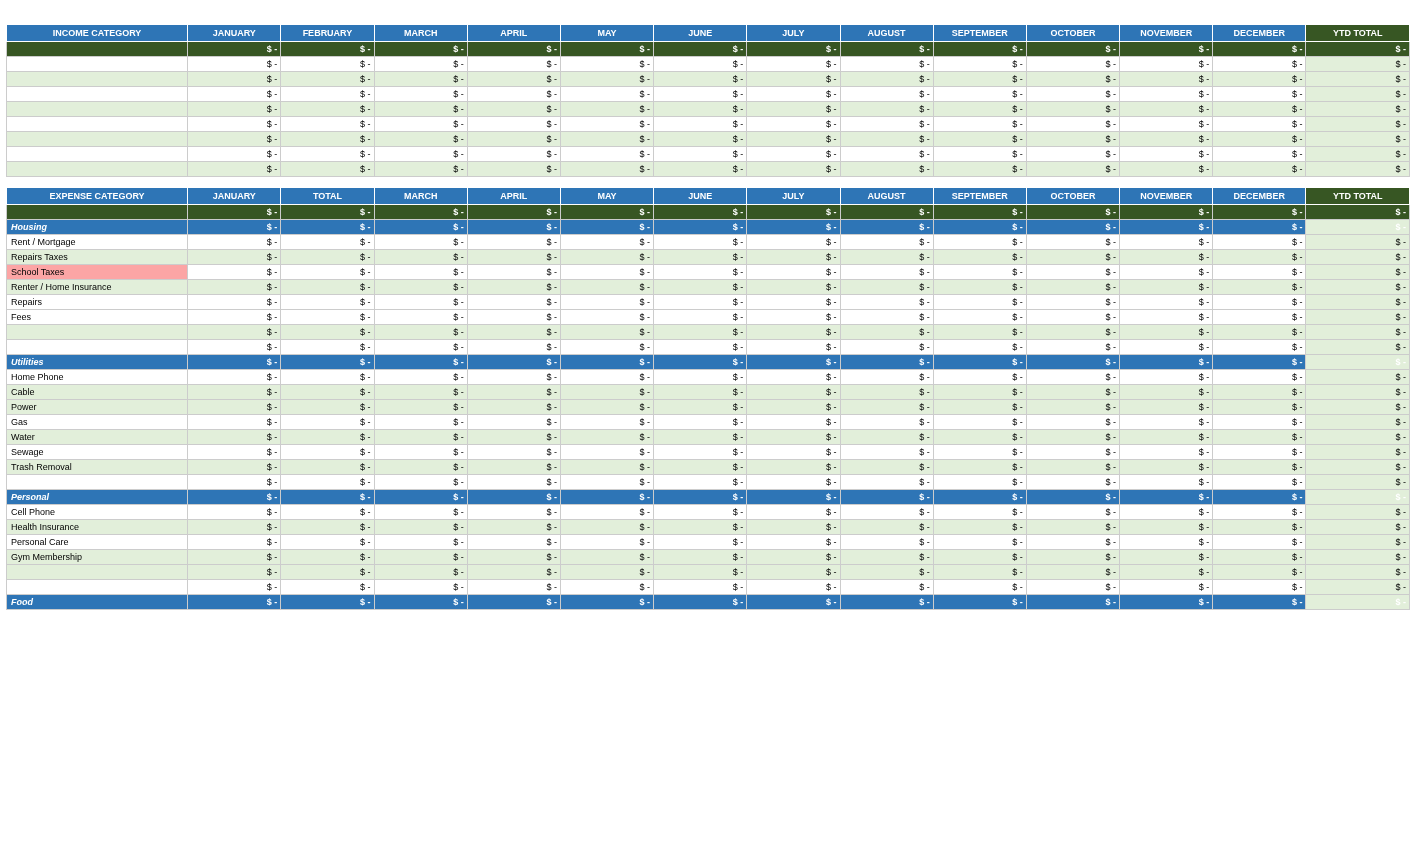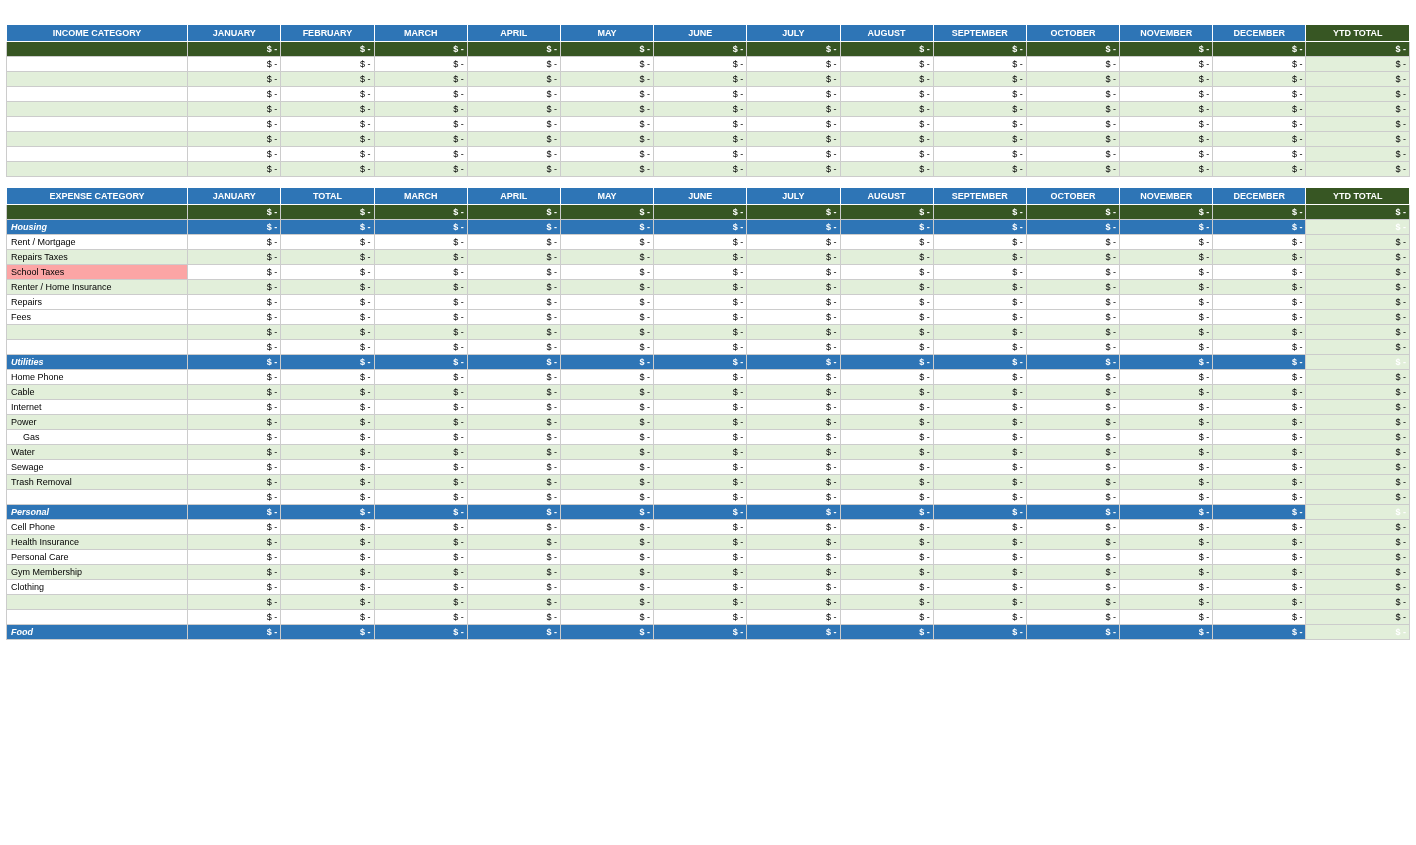--- a/index.html
+++ b/index.html
@@ -431,54 +431,38 @@
           <td style="text-align: right; padding: 2px 3px; border: 1px solid rgb(204, 204, 204); font-size: 9px; white-space: nowrap; background: rgb(226, 239, 218);">$         -</td>
           <td style="text-align: right; padding: 2px 3px; border: 1px solid rgb(204, 204, 204); font-size: 9px; white-space: nowrap; background: rgb(226, 239, 218);">$         -</td>
           <td style="text-align: right; padding: 2px 3px; border: 1px solid rgb(204, 204, 204); font-size: 9px; white-space: nowrap; background: rgb(226, 239, 218);">$         -</td>
           <td style="text-align: right; padding: 2px 3px; border: 1px solid rgb(204, 204, 204); font-size: 9px; white-space: nowrap; background: rgb(226, 239, 218);">$         -</td>
           <td style="text-align: right; padding: 2px 3px; border: 1px solid rgb(204, 204, 204); font-size: 9px; white-space: nowrap; background: rgb(226, 239, 218);">$         -</td>
           <td style="text-align: right; padding: 2px 3px; border: 1px solid rgb(204, 204, 204); font-size: 9px; white-space: nowrap; background: rgb(226, 239, 218);">$         -</td>
           <td style="text-align: right; padding: 2px 3px; border: 1px solid rgb(204, 204, 204); font-size: 9px; white-space: nowrap; background: rgb(226, 239, 218);">$         -</td>
           <td style="text-align: right; padding: 2px 3px; border: 1px solid rgb(204, 204, 204); font-size: 9px; white-space: nowrap; background: rgb(226, 239, 218);">$         -</td>
           <td style="text-align: right; padding: 2px 3px; border: 1px solid rgb(204, 204, 204); font-size: 9px; white-space: nowrap; background: rgb(226, 239, 218);">$         -</td>
         </tr>
-        <tr style="background: rgb(255, 255, 255);">
-          <td style="width: 140px; padding: 2px 4px; font-size: 9px; border: 1px solid rgb(204, 204, 204);">Internet</td>
-          <td style="text-align: right; padding: 2px 3px; border: 1px solid rgb(204, 204, 204); font-size: 9px; white-space: nowrap; background: rgb(255, 255, 255);">$         -</td>
-          <td style="text-align: right; padding: 2px 3px; border: 1px solid rgb(204, 204, 204); font-size: 9px; white-space: nowrap; background: rgb(255, 255, 255);">$         -</td>
-          <td style="text-align: right; padding: 2px 3px; border: 1px solid rgb(204, 204, 204); font-size: 9px; white-space: nowrap; background: rgb(255, 255, 255);">$         -</td>
-          <td style="text-align: right; padding: 2px 3px; border: 1px solid rgb(204, 204, 204); font-size: 9px; white-space: nowrap; background: rgb(255, 255, 255);">$         -</td>
-          <td style="text-align: right; padding: 2px 3px; border: 1px solid rgb(204, 204, 204); font-size: 9px; white-space: nowrap; background: rgb(255, 255, 255);">$         -</td>
-          <td style="text-align: right; padding: 2px 3px; border: 1px solid rgb(204, 204, 204); font-size: 9px; white-space: nowrap; background: rgb(255, 255, 255);">$         -</td>
-          <td style="text-align: right; padding: 2px 3px; border: 1px solid rgb(204, 204, 204); font-size: 9px; white-space: nowrap; background: rgb(255, 255, 255);">$         -</td>
-          <td style="text-align: right; padding: 2px 3px; border: 1px solid rgb(204, 204, 204); font-size: 9px; white-space: nowrap; background: rgb(255, 255, 255);">$         -</td>
-          <td style="text-align: right; padding: 2px 3px; border: 1px solid rgb(204, 204, 204); font-size: 9px; white-space: nowrap; background: rgb(255, 255, 255);">$         -</td>
-          <td style="text-align: right; padding: 2px 3px; border: 1px solid rgb(204, 204, 204); font-size: 9px; white-space: nowrap; background: rgb(255, 255, 255);">$         -</td>
-          <td style="text-align: right; padding: 2px 3px; border: 1px solid rgb(204, 204, 204); font-size: 9px; white-space: nowrap; background: rgb(255, 255, 255);">$         -</td>
-          <td style="text-align: right; padding: 2px 3px; border: 1px solid rgb(204, 204, 204); font-size: 9px; white-space: nowrap; background: rgb(255, 255, 255);">$         -</td>
-          <td style="text-align: right; padding: 2px 3px; border: 1px solid rgb(204, 204, 204); font-size: 9px; white-space: nowrap; background: rgb(226, 239, 218);">$         -</td>
-        </tr>
         <tr style="background: rgb(226, 239, 218);">
           <td style="width: 140px; padding: 2px 4px; font-size: 9px; border: 1px solid rgb(204, 204, 204);">Power</td>
           <td style="text-align: right; padding: 2px 3px; border: 1px solid rgb(204, 204, 204); font-size: 9px; white-space: nowrap; background: rgb(226, 239, 218);">$         -</td>
           <td style="text-align: right; padding: 2px 3px; border: 1px solid rgb(204, 204, 204); font-size: 9px; white-space: nowrap; background: rgb(226, 239, 218);">$         -</td>
           <td style="text-align: right; padding: 2px 3px; border: 1px solid rgb(204, 204, 204); font-size: 9px; white-space: nowrap; background: rgb(226, 239, 218);">$         -</td>
           <td style="text-align: right; padding: 2px 3px; border: 1px solid rgb(204, 204, 204); font-size: 9px; white-space: nowrap; background: rgb(226, 239, 218);">$         -</td>
           <td style="text-align: right; padding: 2px 3px; border: 1px solid rgb(204, 204, 204); font-size: 9px; white-space: nowrap; background: rgb(226, 239, 218);">$         -</td>
           <td style="text-align: right; padding: 2px 3px; border: 1px solid rgb(204, 204, 204); font-size: 9px; white-space: nowrap; background: rgb(226, 239, 218);">$         -</td>
           <td style="text-align: right; padding: 2px 3px; border: 1px solid rgb(204, 204, 204); font-size: 9px; white-space: nowrap; background: rgb(226, 239, 218);">$         -</td>
           <td style="text-align: right; padding: 2px 3px; border: 1px solid rgb(204, 204, 204); font-size: 9px; white-space: nowrap; background: rgb(226, 239, 218);">$         -</td>
           <td style="text-align: right; padding: 2px 3px; border: 1px solid rgb(204, 204, 204); font-size: 9px; white-space: nowrap; background: rgb(226, 239, 218);">$         -</td>
           <td style="text-align: right; padding: 2px 3px; border: 1px solid rgb(204, 204, 204); font-size: 9px; white-space: nowrap; background: rgb(226, 239, 218);">$         -</td>
           <td style="text-align: right; padding: 2px 3px; border: 1px solid rgb(204, 204, 204); font-size: 9px; white-space: nowrap; background: rgb(226, 239, 218);">$         -</td>
           <td style="text-align: right; padding: 2px 3px; border: 1px solid rgb(204, 204, 204); font-size: 9px; white-space: nowrap; background: rgb(226, 239, 218);">$         -</td>
           <td style="text-align: right; padding: 2px 3px; border: 1px solid rgb(204, 204, 204); font-size: 9px; white-space: nowrap; background: rgb(226, 239, 218);">$         -</td>
         </tr>
         <tr style="background: rgb(255, 255, 255);">
-          <td style="width: 140px; padding: 2px 16px; font-size: 9px; border: 1px solid rgb(204, 204, 204);">Gas</td>
+          <td style="width: 140px; padding: 2px 4px; font-size: 9px; border: 1px solid rgb(204, 204, 204);">Gas</td>
           <td style="text-align: right; padding: 2px 3px; border: 1px solid rgb(204, 204, 204); font-size: 9px; white-space: nowrap; background: rgb(255, 255, 255);">$         -</td>
           <td style="text-align: right; padding: 2px 3px; border: 1px solid rgb(204, 204, 204); font-size: 9px; white-space: nowrap; background: rgb(255, 255, 255);">$         -</td>
           <td style="text-align: right; padding: 2px 3px; border: 1px solid rgb(204, 204, 204); font-size: 9px; white-space: nowrap; background: rgb(255, 255, 255);">$         -</td>
           <td style="text-align: right; padding: 2px 3px; border: 1px solid rgb(204, 204, 204); font-size: 9px; white-space: nowrap; background: rgb(255, 255, 255);">$         -</td>
           <td style="text-align: right; padding: 2px 3px; border: 1px solid rgb(204, 204, 204); font-size: 9px; white-space: nowrap; background: rgb(255, 255, 255);">$         -</td>
           <td style="text-align: right; padding: 2px 3px; border: 1px solid rgb(204, 204, 204); font-size: 9px; white-space: nowrap; background: rgb(255, 255, 255);">$         -</td>
           <td style="text-align: right; padding: 2px 3px; border: 1px solid rgb(204, 204, 204); font-size: 9px; white-space: nowrap; background: rgb(255, 255, 255);">$         -</td>
           <td style="text-align: right; padding: 2px 3px; border: 1px solid rgb(204, 204, 204); font-size: 9px; white-space: nowrap; background: rgb(255, 255, 255);">$         -</td>
           <td style="text-align: right; padding: 2px 3px; border: 1px solid rgb(204, 204, 204); font-size: 9px; white-space: nowrap; background: rgb(255, 255, 255);">$         -</td>
           <td style="text-align: right; padding: 2px 3px; border: 1px solid rgb(204, 204, 204); font-size: 9px; white-space: nowrap; background: rgb(255, 255, 255);">$         -</td>
@@ -623,36 +607,20 @@
           <td style="text-align: right; padding: 2px 3px; border: 1px solid rgb(204, 204, 204); font-size: 9px; white-space: nowrap; background: rgb(226, 239, 218);">$         -</td>
           <td style="text-align: right; padding: 2px 3px; border: 1px solid rgb(204, 204, 204); font-size: 9px; white-space: nowrap; background: rgb(226, 239, 218);">$         -</td>
           <td style="text-align: right; padding: 2px 3px; border: 1px solid rgb(204, 204, 204); font-size: 9px; white-space: nowrap; background: rgb(226, 239, 218);">$         -</td>
           <td style="text-align: right; padding: 2px 3px; border: 1px solid rgb(204, 204, 204); font-size: 9px; white-space: nowrap; background: rgb(226, 239, 218);">$         -</td>
           <td style="text-align: right; padding: 2px 3px; border: 1px solid rgb(204, 204, 204); font-size: 9px; white-space: nowrap; background: rgb(226, 239, 218);">$         -</td>
           <td style="text-align: right; padding: 2px 3px; border: 1px solid rgb(204, 204, 204); font-size: 9px; white-space: nowrap; background: rgb(226, 239, 218);">$         -</td>
           <td style="text-align: right; padding: 2px 3px; border: 1px solid rgb(204, 204, 204); font-size: 9px; white-space: nowrap; background: rgb(226, 239, 218);">$         -</td>
           <td style="text-align: right; padding: 2px 3px; border: 1px solid rgb(204, 204, 204); font-size: 9px; white-space: nowrap; background: rgb(226, 239, 218);">$         -</td>
           <td style="text-align: right; padding: 2px 3px; border: 1px solid rgb(204, 204, 204); font-size: 9px; white-space: nowrap; background: rgb(226, 239, 218);">$         -</td>
         </tr>
-        <tr style="background: rgb(255, 255, 255);">
-          <td style="width: 140px; padding: 2px 4px; font-size: 9px; border: 1px solid rgb(204, 204, 204);">Clothing</td>
-          <td style="text-align: right; padding: 2px 3px; border: 1px solid rgb(204, 204, 204); font-size: 9px; white-space: nowrap; background: rgb(255, 255, 255);">$         -</td>
-          <td style="text-align: right; padding: 2px 3px; border: 1px solid rgb(204, 204, 204); font-size: 9px; white-space: nowrap; background: rgb(255, 255, 255);">$         -</td>
-          <td style="text-align: right; padding: 2px 3px; border: 1px solid rgb(204, 204, 204); font-size: 9px; white-space: nowrap; background: rgb(255, 255, 255);">$         -</td>
-          <td style="text-align: right; padding: 2px 3px; border: 1px solid rgb(204, 204, 204); font-size: 9px; white-space: nowrap; background: rgb(255, 255, 255);">$         -</td>
-          <td style="text-align: right; padding: 2px 3px; border: 1px solid rgb(204, 204, 204); font-size: 9px; white-space: nowrap; background: rgb(255, 255, 255);">$         -</td>
-          <td style="text-align: right; padding: 2px 3px; border: 1px solid rgb(204, 204, 204); font-size: 9px; white-space: nowrap; background: rgb(255, 255, 255);">$         -</td>
-          <td style="text-align: right; padding: 2px 3px; border: 1px solid rgb(204, 204, 204); font-size: 9px; white-space: nowrap; background: rgb(255, 255, 255);">$         -</td>
-          <td style="text-align: right; padding: 2px 3px; border: 1px solid rgb(204, 204, 204); font-size: 9px; white-space: nowrap; background: rgb(255, 255, 255);">$         -</td>
-          <td style="text-align: right; padding: 2px 3px; border: 1px solid rgb(204, 204, 204); font-size: 9px; white-space: nowrap; background: rgb(255, 255, 255);">$         -</td>
-          <td style="text-align: right; padding: 2px 3px; border: 1px solid rgb(204, 204, 204); font-size: 9px; white-space: nowrap; background: rgb(255, 255, 255);">$         -</td>
-          <td style="text-align: right; padding: 2px 3px; border: 1px solid rgb(204, 204, 204); font-size: 9px; white-space: nowrap; background: rgb(255, 255, 255);">$         -</td>
-          <td style="text-align: right; padding: 2px 3px; border: 1px solid rgb(204, 204, 204); font-size: 9px; white-space: nowrap; background: rgb(255, 255, 255);">$         -</td>
-          <td style="text-align: right; padding: 2px 3px; border: 1px solid rgb(204, 204, 204); font-size: 9px; white-space: nowrap; background: rgb(226, 239, 218);">$         -</td>
-        </tr>
         <tr style="background: rgb(226, 239, 218);">
           <td style="width: 140px; padding: 2px 4px; font-size: 9px; border: 1px solid rgb(204, 204, 204);"></td>
           <td style="text-align: right; padding: 2px 3px; border: 1px solid rgb(204, 204, 204); font-size: 9px; white-space: nowrap; background: rgb(226, 239, 218);">$         -</td>
           <td style="text-align: right; padding: 2px 3px; border: 1px solid rgb(204, 204, 204); font-size: 9px; white-space: nowrap; background: rgb(226, 239, 218);">$         -</td>
           <td style="text-align: right; padding: 2px 3px; border: 1px solid rgb(204, 204, 204); font-size: 9px; white-space: nowrap; background: rgb(226, 239, 218);">$         -</td>
           <td style="text-align: right; padding: 2px 3px; border: 1px solid rgb(204, 204, 204); font-size: 9px; white-space: nowrap; background: rgb(226, 239, 218);">$         -</td>
           <td style="text-align: right; padding: 2px 3px; border: 1px solid rgb(204, 204, 204); font-size: 9px; white-space: nowrap; background: rgb(226, 239, 218);">$         -</td>
           <td style="text-align: right; padding: 2px 3px; border: 1px solid rgb(204, 204, 204); font-size: 9px; white-space: nowrap; background: rgb(226, 239, 218);">$         -</td>
           <td style="text-align: right; padding: 2px 3px; border: 1px solid rgb(204, 204, 204); font-size: 9px; white-space: nowrap; background: rgb(226, 239, 218);">$         -</td>
           <td style="text-align: right; padding: 2px 3px; border: 1px solid rgb(204, 204, 204); font-size: 9px; white-space: nowrap; background: rgb(226, 239, 218);">$         -</td>

